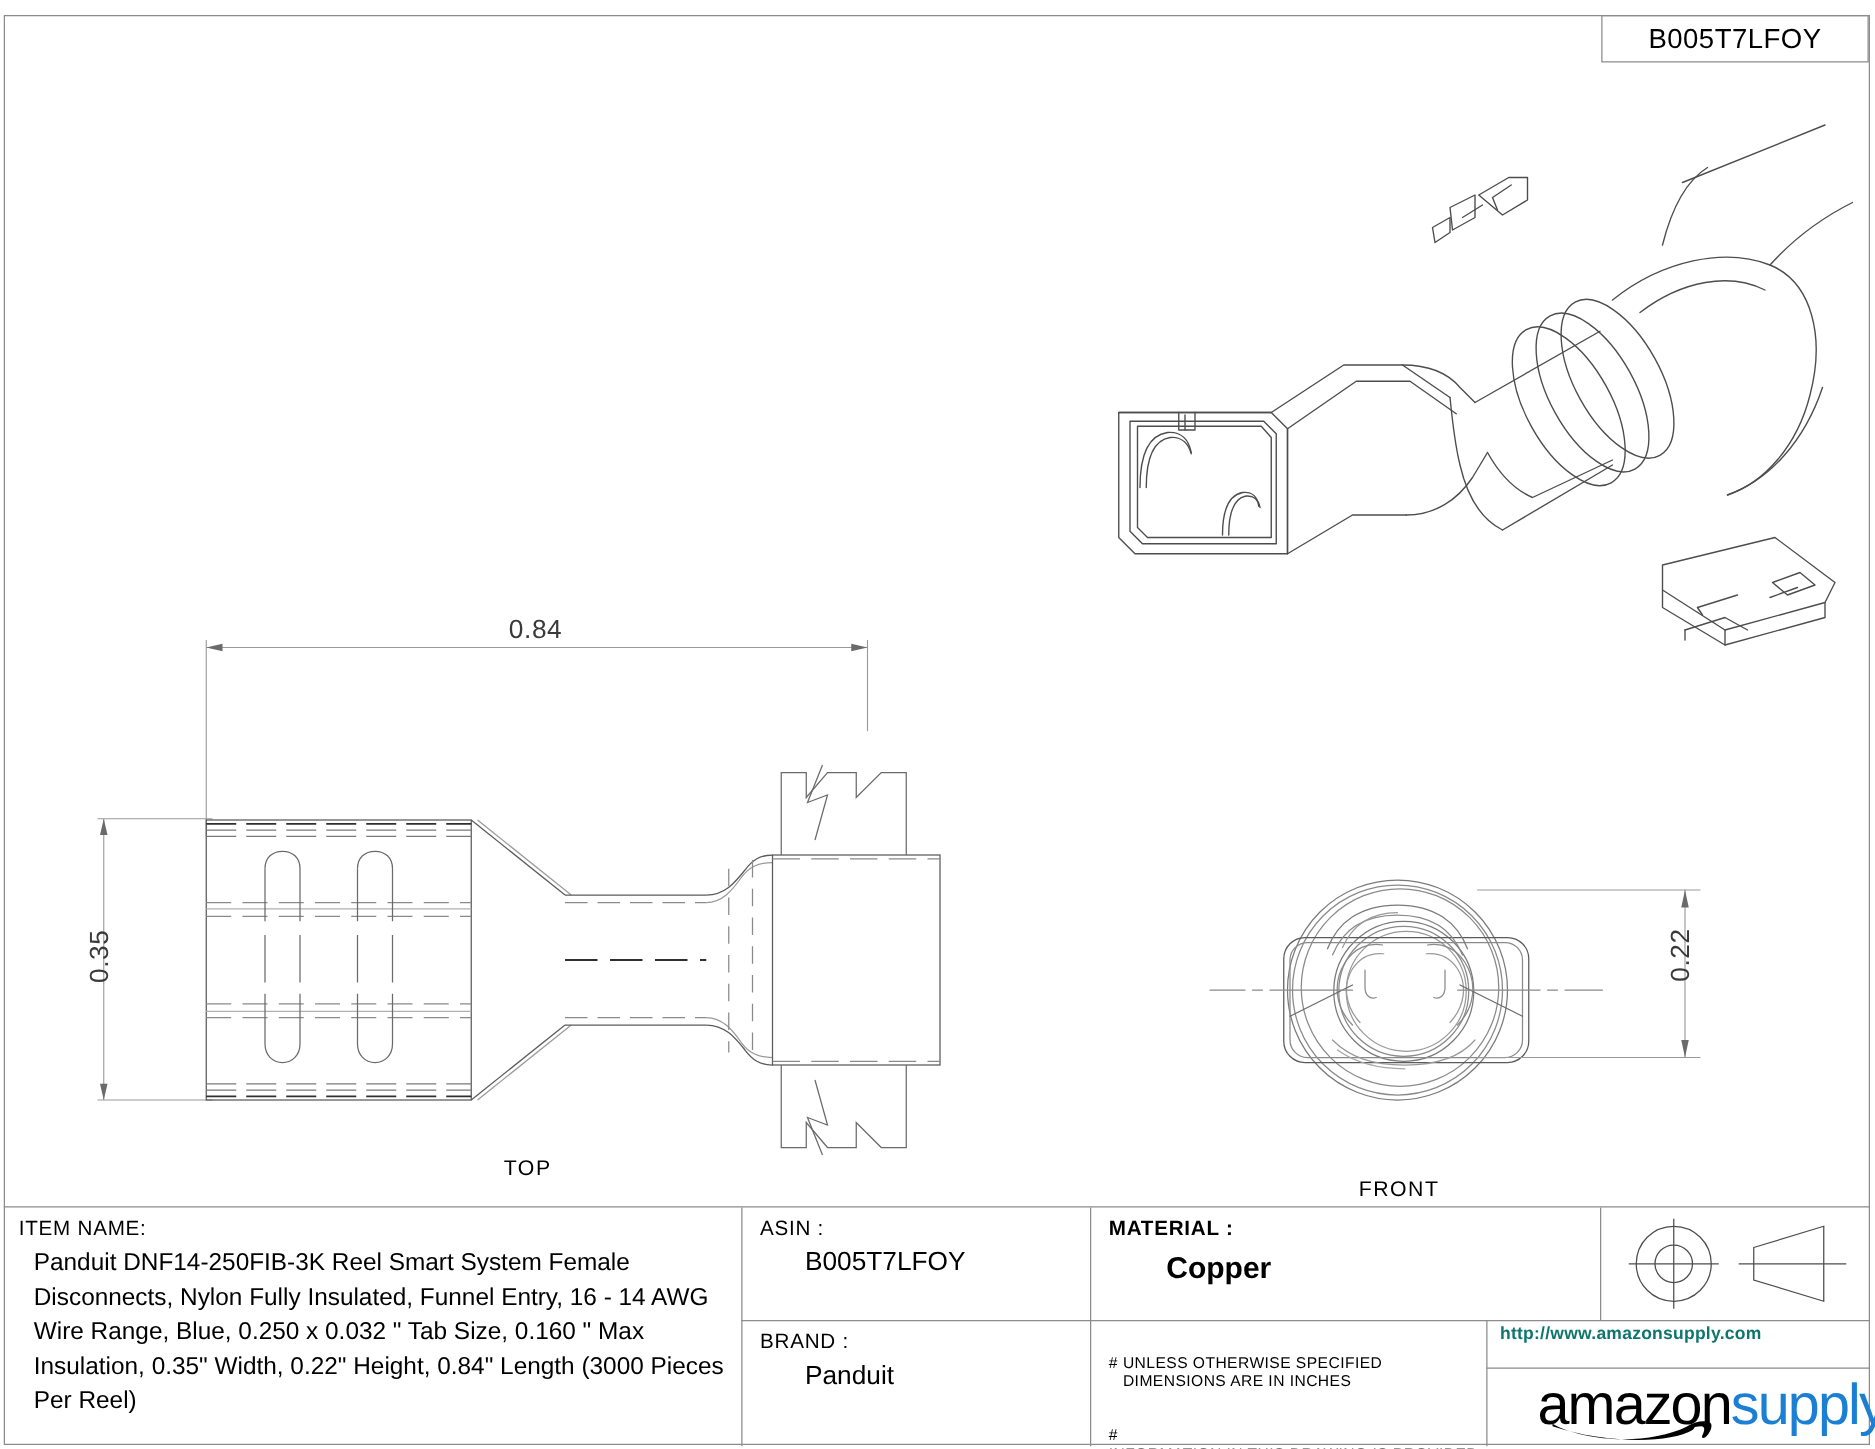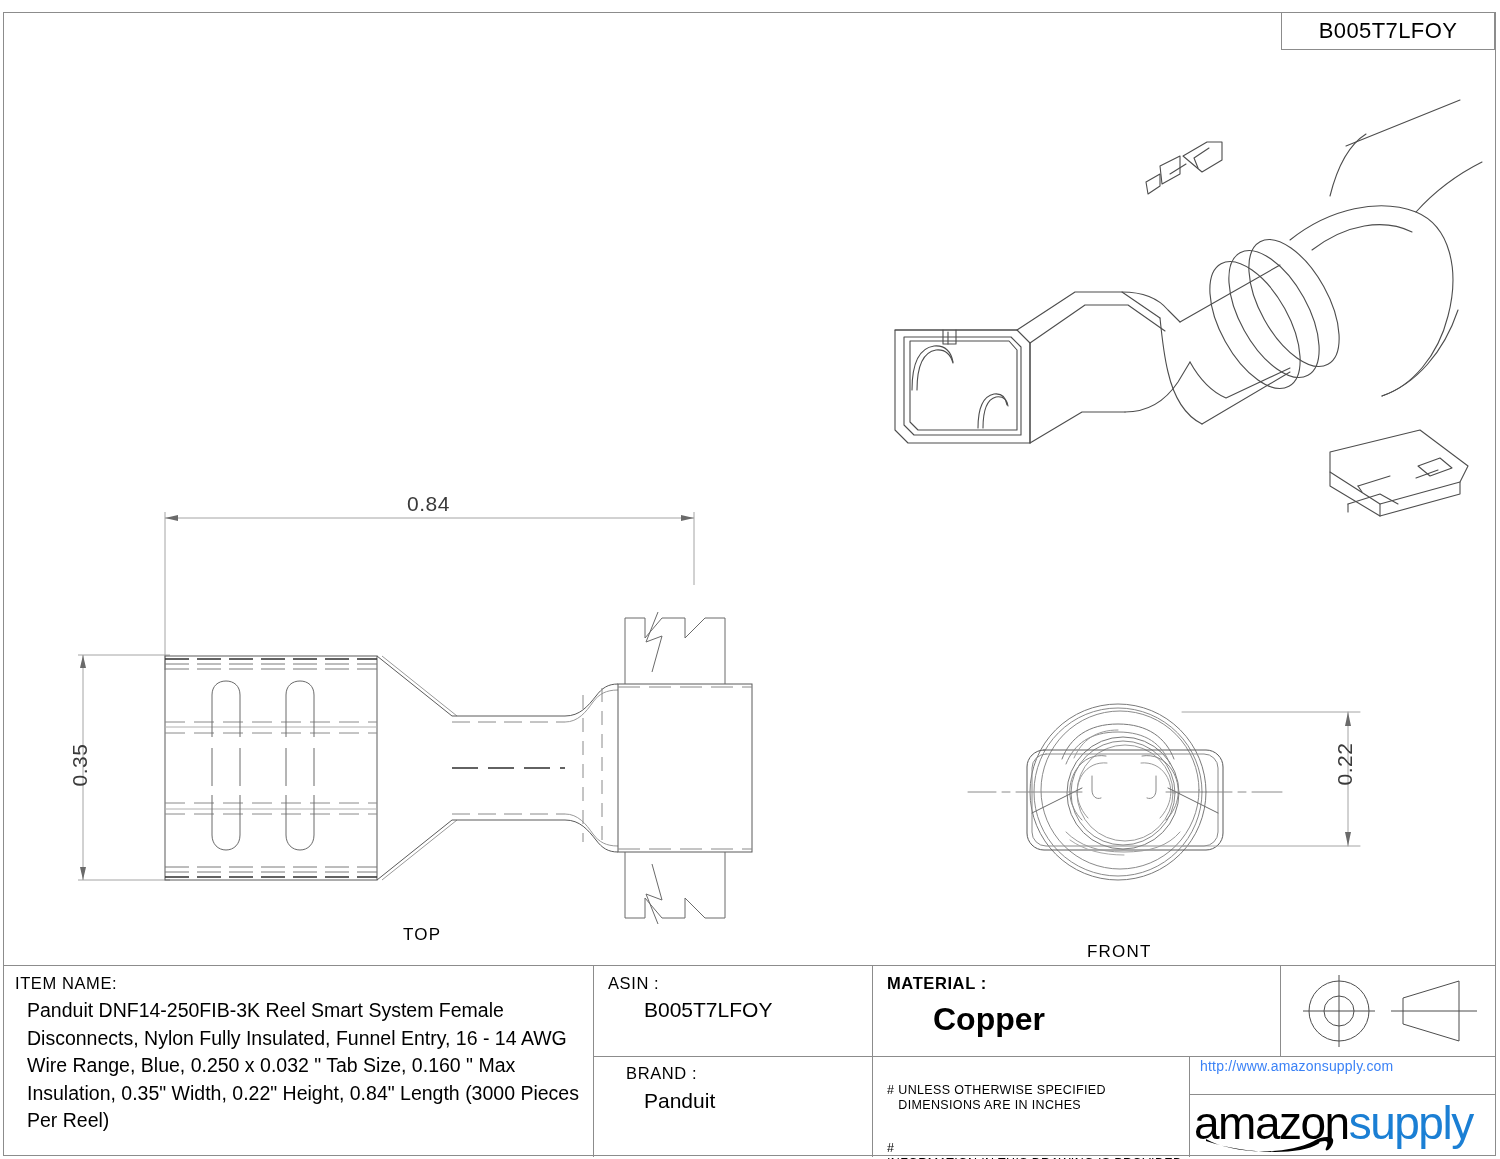--- a/index.html
+++ b/index.html
@@ -72,49 +72,50 @@
   #item-name-value {
     font-size: 19.5px;
     line-height: 27.5px;
     margin-left: 14px;
     width: 560px;
   }
 
   
   #asin-cell { left: 605px; top: 8px; }
   #asin-value { margin: 5px 0 0 36px; }
-  #brand-cell { left: 605px; top: 98px; text-align: center; }
+  #brand-cell { left: 605px; top: 98px; }
   #brand-value { margin: 6px 0 0 36px; }
 
   
   #material-cell { left: 884px; top: 8px; font-weight: bold; }
-  #material-value { margin: 8px 0 0 46px; font-size: 32px; }
+  #material-value { margin: 8px 0 0 46px; font-size: 24px; }
 
   
   #notes-cell { left: 884px; top: 102px; width: 300px; }
   .note {
     font-size: 12.5px;
     letter-spacing: 0.35px;
     line-height: 15px;
     margin-bottom: 13px;
     white-space: pre-line;
   }
   .note .hash { margin-right: 4px; }
   .note-body { display: inline-block; vertical-align: top; }
 
   
   #url-cell {
     left: 1200px; top: 1058px;
     font-size: 14px;
-    color: #3b82f6;
+    color: #0f766e;
     letter-spacing: 0.2px;
-  }
-
-  
-  #logo-cell { left: 1189px; top: 1096px; width: 300px; height: 58px; }
+    font-weight: bold;
+  }
+
+  
+  #logo-cell { left: 1189px; top: 1096px; width: 300px; height: 58px; padding-left: 36px; }
   .logo-wrap {
     position: relative;
     margin-left: 5px;
     margin-top: 1px;
     font-size: 46px;
     line-height: 52px;
     letter-spacing: -1.5px;
     white-space: nowrap;
   }
   .logo-amazon { color: #000000; font-weight: 400; }

